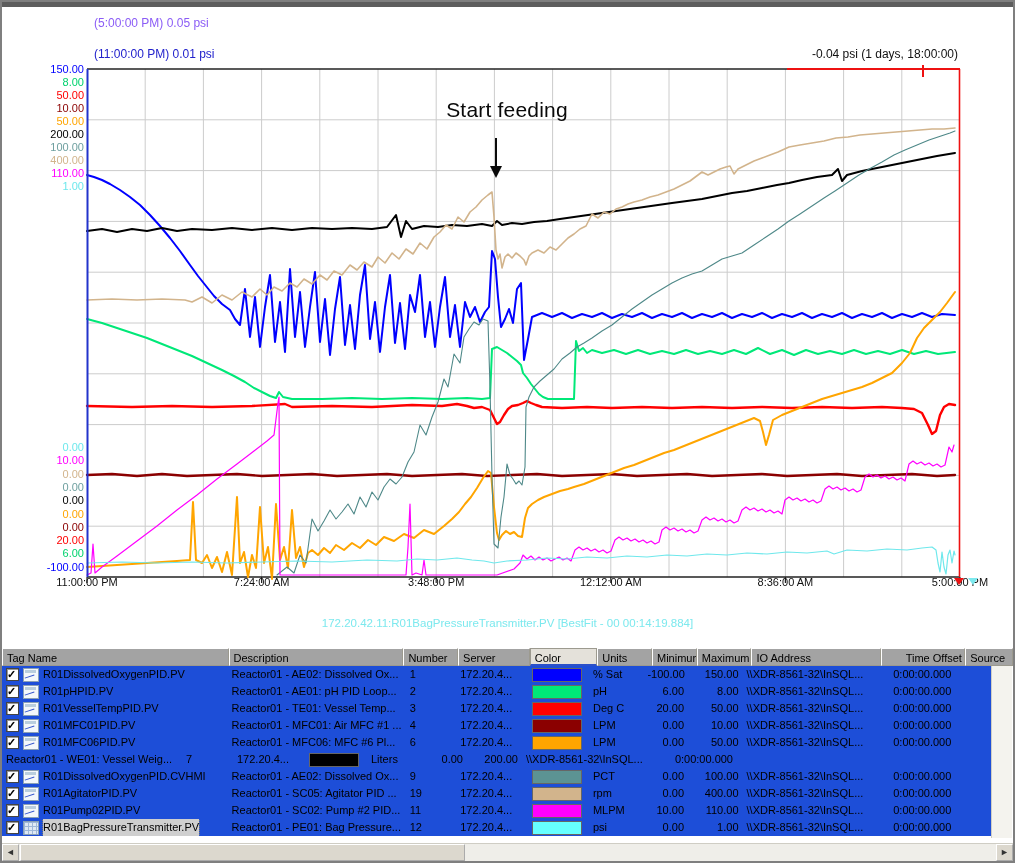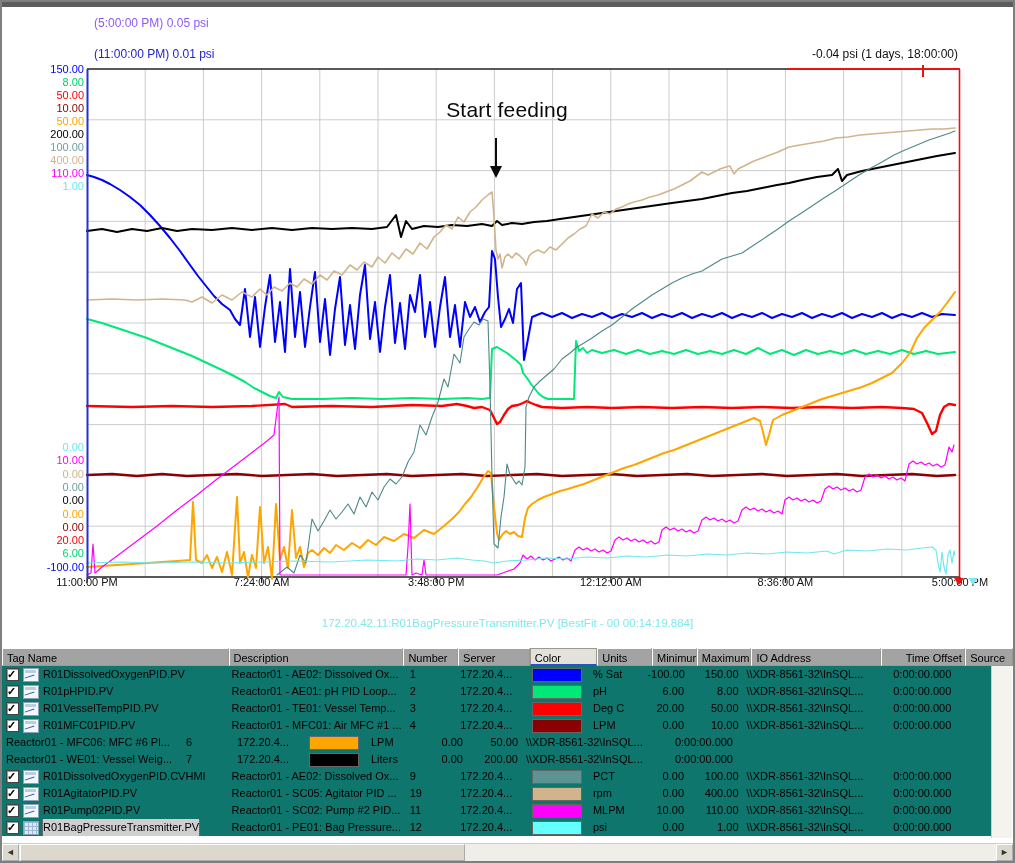--- a/index.html
+++ b/index.html
@@ -20,21 +20,21 @@
   #status-line{position:absolute;left:0;top:610px;width:1011px;text-align:center;
      font-size:11.5px;color:#7de9ee;}
   .cursor-marker{position:absolute;width:0;height:0;border-left:5px solid transparent;border-right:5px solid transparent;}
   
   .table-area{position:absolute;left:0;top:645px;width:1011px;height:196px;background:#fff;}
   .hdr{position:absolute;left:0;top:1px;height:18px;display:flex;width:1011px;}
   .hdr .hcell{box-sizing:border-box;height:18px;background:#a3a3a3;font-size:11px;line-height:16px;
      padding:1px 4px;white-space:nowrap;overflow:hidden;border:1px solid #9c9a8f;border-left-color:#fff;border-top-color:#fff;}
   .hdr .pressed{border:1px solid #9c9a8f;border-bottom:2px solid #2b50c8;background:#e4e1da;}
   .rows{position:absolute;left:0;top:19px;width:989px;}
-  .trow{display:flex;height:17px;align-items:center;background:#0f766e;}
+  .trow{display:flex;height:17px;align-items:center;background:#1d4ed8;}
   .cell{box-sizing:border-box;font-size:11px;line-height:17px;white-space:nowrap;overflow:hidden;padding:0 4px;}
   .c-tag{width:228px;display:flex;align-items:center;gap:4px;padding-left:4px;}
   .c-desc{width:176px;}
   .c-num{width:55px;padding-left:8px;}
   .c-server{width:72px;}
   .c-color{width:62px;display:flex;align-items:center;}
   .c-units{width:55px;}
   .c-min{width:45px;text-align:right;}
   .c-max{width:55px;text-align:right;}
   .c-io{width:130px;}
@@ -255,20 +255,25 @@
             <div class="swatch" style="background: rgb(139, 0, 0);"></div>
           </div>
           <div class="cell c-units">LPM</div>
           <div class="cell c-min">0.00</div>
           <div class="cell c-max">10.00</div>
           <div class="cell c-io">\\XDR-8561-32\InSQL...</div>
           <div class="cell c-toff">0:00:00.000</div>
           <div class="cell c-src"></div>
         </div>
         <div class="trow">
+          <div class="cell c-tag">
+            <div class="cb"></div>
+            <div class="tagicon trend"></div>
+            <div>R01MFC06PID.PV</div>
+          </div>
           <div class="cell c-desc">Reactor01 - MFC06: MFC #6 Pl...</div>
           <div class="cell c-num">6</div>
           <div class="cell c-server">172.20.4...</div>
           <div class="cell c-color">
             <div class="swatch" style="background: rgb(255, 165, 0);"></div>
           </div>
           <div class="cell c-units">LPM</div>
           <div class="cell c-min">0.00</div>
           <div class="cell c-max">50.00</div>
           <div class="cell c-io">\\XDR-8561-32\InSQL...</div>

